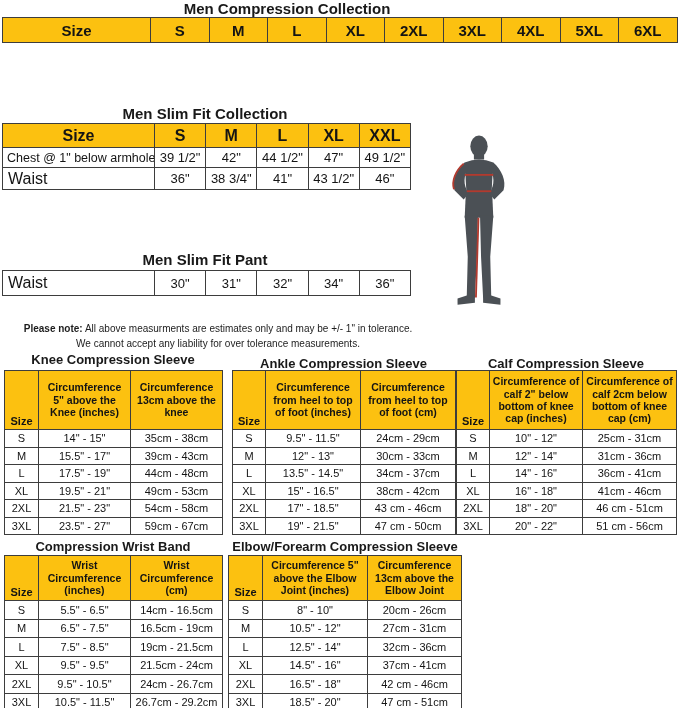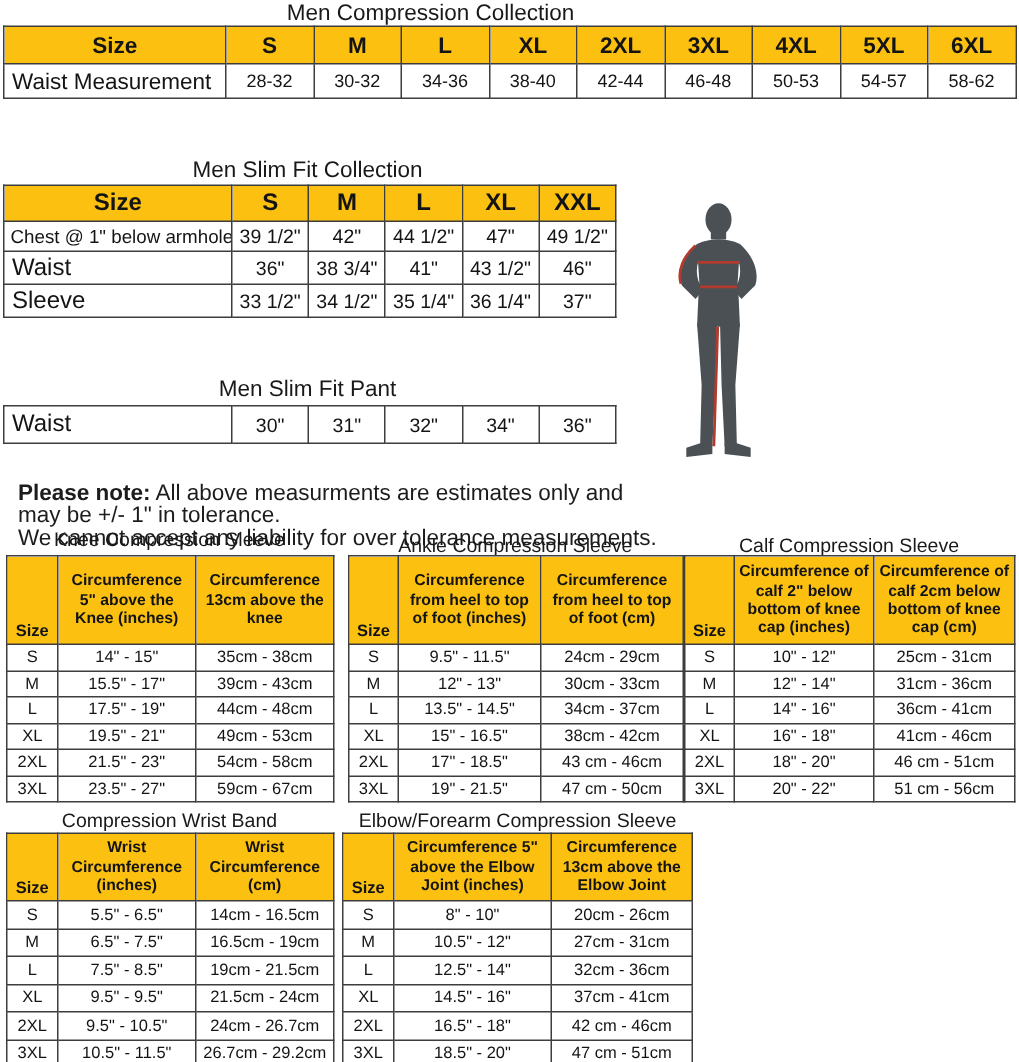--- a/index.html
+++ b/index.html
@@ -1,18 +1,18 @@
 <!DOCTYPE html>
 <html><head>
 <meta charset="utf-8">
 <style>
   html,body{margin:0;padding:0}
   body{width:679px;height:708px;position:relative;background:#fff;color:#141414;
        font-family:"Liberation Sans",sans-serif;overflow:hidden}
-  .ttl{position:absolute;font-weight:normal;text-align:center;color:#191919;white-space:nowrap}
+  .ttl{position:absolute;font-weight:bold;text-align:center;color:#191919;white-space:nowrap}
   .ttl-lg{font-size:15px}
   .ttl-sm{font-size:13px}
   table{position:absolute;border-collapse:collapse;table-layout:fixed;background:#fff}
   td{border:1px solid #3d3d3d;text-align:center;padding:0;overflow:hidden;white-space:nowrap}
   .gold{background:#FCC110;font-weight:bold}
   
   #t1{top:17px;left:2px;width:675px}
   #t1 td{height:22px;font-size:12px}
   #t1 tr.h td{height:24px;font-size:15px}
   #t1 .rl{text-align:left;font-size:15px;padding-left:5px;font-weight:normal}
@@ -21,21 +21,21 @@
   #t2 td{height:21px;font-size:13px}
   #t2 tr.h td{height:23px;font-size:16px}
   #t2 .rl{text-align:left;font-size:16px;padding-left:5px}
   #t2 .rl-sm{text-align:left;font-size:12.5px;padding-left:4px}
   #t2 tr.sm td{height:19px}
   
   #t3{top:270px;left:2px;width:408px}
   #t3 td{height:24px;font-size:13px}
   #t3 .rl{text-align:left;font-size:16px;padding-left:5px}
   
-  .note{position:absolute;top:321px;left:12px;width:436px;font-size:15px;line-height:15px;color:#1c1c1c}
+  .note{position:absolute;top:321px;left:0;width:436px;text-align:center;font-size:10px;line-height:15px;color:#1c1c1c}
   
   .st td{font-size:11px}
   .st .hd{font-size:10.5px;font-weight:bold;white-space:normal;line-height:1.18;padding:1px 2px;vertical-align:middle}
   .st .hs{vertical-align:bottom;font-size:11px;padding-bottom:1px}
   .r1 tr.b td{height:16.5px}
   .r2 tr.b td{height:17.5px}
   .r1 .hd{height:56px}
   .r2 .hd{height:42px}
   #tk{top:370px;left:4px;width:218px}
   #ta{top:370px;left:232px;width:223px}
@@ -65,32 +65,20 @@
 <td class="gold">S</td>
 <td class="gold">M</td>
 <td class="gold">L</td>
 <td class="gold">XL</td>
 <td class="gold">2XL</td>
 <td class="gold">3XL</td>
 <td class="gold">4XL</td>
 <td class="gold">5XL</td>
 <td class="gold">6XL</td>
 </tr>
-<tr>
-<td class="rl">Waist Measurement</td>
-<td>28-32</td>
-<td>30-32</td>
-<td>34-36</td>
-<td>38-40</td>
-<td>42-44</td>
-<td>46-48</td>
-<td>50-53</td>
-<td>54-57</td>
-<td>58-62</td>
-</tr>
 </tbody>
   </table>
 
 <div class="ttl ttl-lg" style="top:105px;left:0;width:410px">Men Slim Fit Collection</div>
 <table id="t2">
 <colgroup>
       <col style="width:152px">
       <col span="5" style="width:51.2px">
     </colgroup>
 <tbody>
@@ -110,28 +98,20 @@
 <td>47"</td>
 <td>49 1/2"</td>
 </tr>
 <tr>
 <td class="rl">Waist</td>
 <td>36"</td>
 <td>38 3/4"</td>
 <td>41"</td>
 <td>43 1/2"</td>
 <td>46"</td>
-</tr>
-<tr>
-<td class="rl">Sleeve</td>
-<td>33 1/2"</td>
-<td>34 1/2"</td>
-<td>35 1/4"</td>
-<td>36 1/4"</td>
-<td>37"</td>
 </tr>
 </tbody>
   </table>
 
 <div class="ttl ttl-lg" style="top:251px;left:0;width:410px">Men Slim Fit  Pant</div>
 <table id="t3">
 <colgroup>
       <col style="width:152px">
       <col span="5" style="width:51.2px">
     </colgroup>

